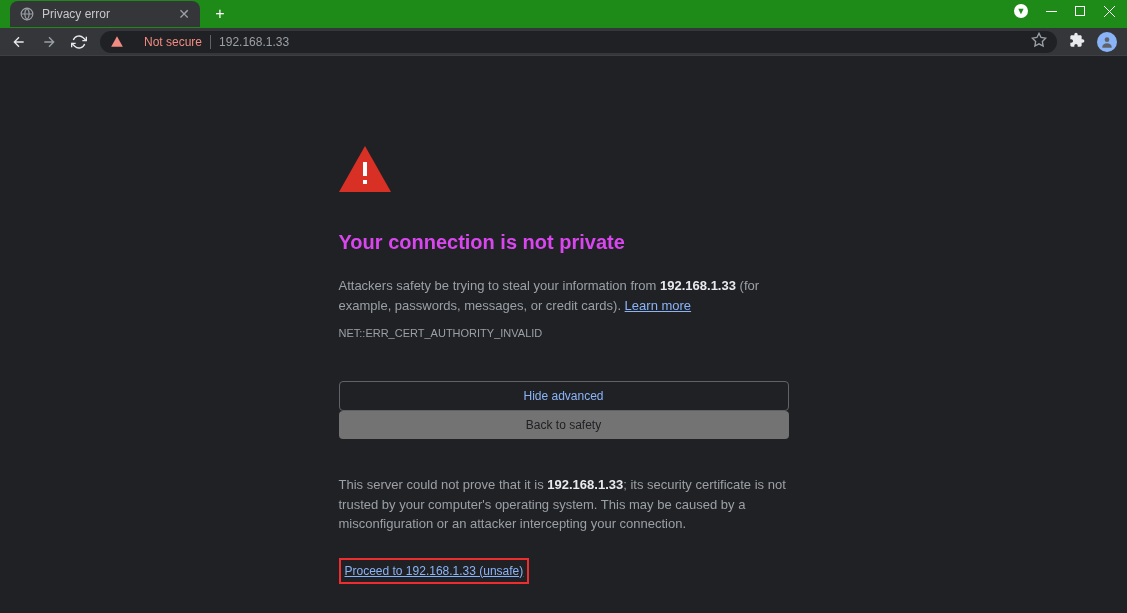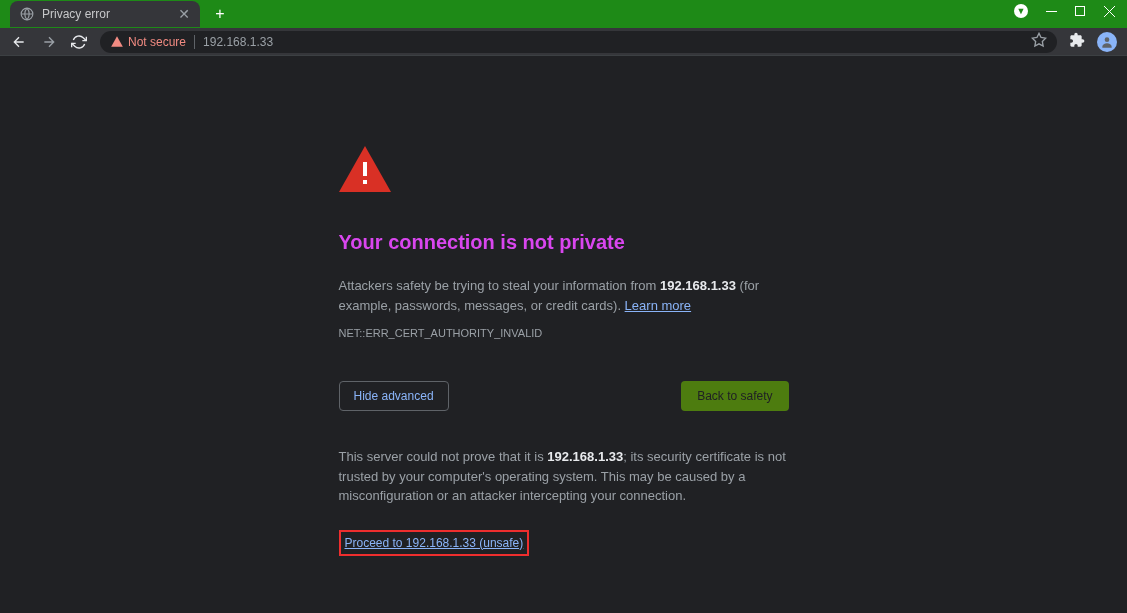--- a/index.html
+++ b/index.html
@@ -124,21 +124,21 @@
       display: flex;
       align-items: center;
       padding: 0 10px;
       gap: 8px;
       color: #e8eaed;
       font-size: 12px;
     }
     .security-warning {
       display: flex;
       align-items: center;
-      gap: 4px;
+      gap: 20px;
       color: #f28b82;
       border-right: 1px solid #5f6368;
       padding-right: 8px;
     }
     .url-text {
       color: #9aa0a6;
       flex: 1;
     }
     .star-icon {
       color: #9aa0a6;
@@ -200,32 +200,33 @@
     .error-code {
       color: #9aa0a6;
       font-size: 11px;
       margin-top: 12px;
       margin-bottom: 42px;
     }
     .button-row {
       display: flex;
       justify-content: space-between;
       margin-bottom: 36px;
+      flex-direction: column;
     }
     .btn-secondary {
       background: transparent;
       border: 1px solid #5f6368;
       color: #8ab4f8;
       padding: 7px 14px;
       border-radius: 4px;
       font-size: 12px;
       cursor: pointer;
     }
     .btn-primary {
-      background: #4d7c0f;
+      background: #737373;
       border: none;
       color: #202124;
       padding: 7px 16px;
       border-radius: 4px;
       font-size: 12px;
       cursor: pointer;
     }
     .advanced-text {
       color: #9aa0a6;
       font-size: 13px;

